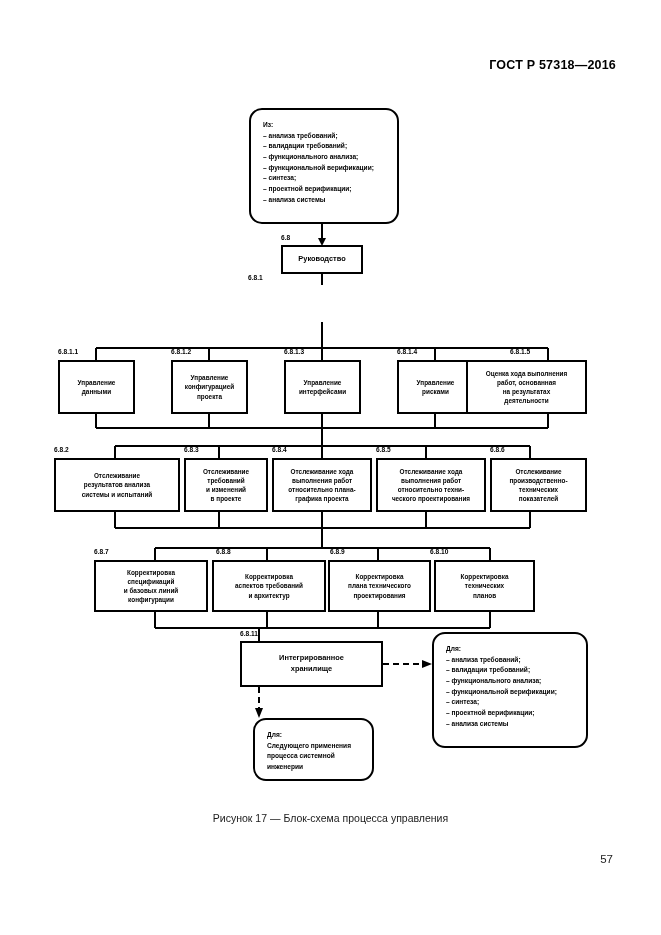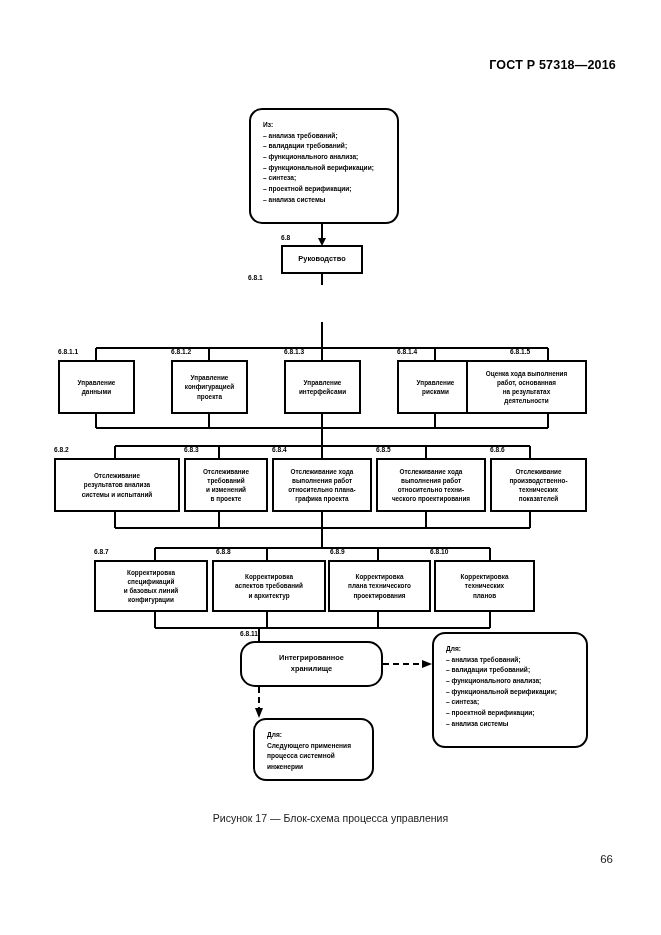--- a/index.html
+++ b/index.html
@@ -261,30 +261,30 @@
     <div class="node" style="left:328px; top:560px; width:103px; height:52px;">
       <div class="lines">Корректировка<br>плана технического<br>проектирования</div>
     </div>
 
     <div class="tag" style="left:430px; top:548px;">6.8.10</div>
     <div class="node" style="left:434px; top:560px; width:101px; height:52px;">
       <div class="lines">Корректировка<br>технических<br>планов</div>
     </div>
 
     <div class="tag" style="left:240px; top:630px;">6.8.11</div>
-    <div class="node big-title" style="left:240px; top:641px; width:143px; height:46px;border-radius:15px;">
+    <div class="node big-title" style="left:240px; top:641px; width:143px; height:46px;">
       <div class="lines">Интегрированное<br>хранилище</div>
     </div>
 
     <div class="node rounded" style="left:432px; top:632px; width:156px; height:116px;">
       <div class="lines">Для:<br>– анализа требований;<br>– валидации требований;<br>– функционального анализа;<br>– функциональной верификации;<br>– синтеза;<br>– проектной верификации;<br>– анализа системы</div>
     </div>
 
     <div class="node rounded" style="left:253px; top:718px; width:121px; height:63px;">
       <div class="lines">Для:<br>Следующего применения<br>процесса системной<br>инженерии</div>
     </div>
 
   </div>
 
   <div class="figure-caption">Рисунок 17 — Блок-схема процесса управления</div>
-  <div class="page-number">66</div>
+  <div class="page-number">57</div>
 
 </div>
 
 </body></html>

